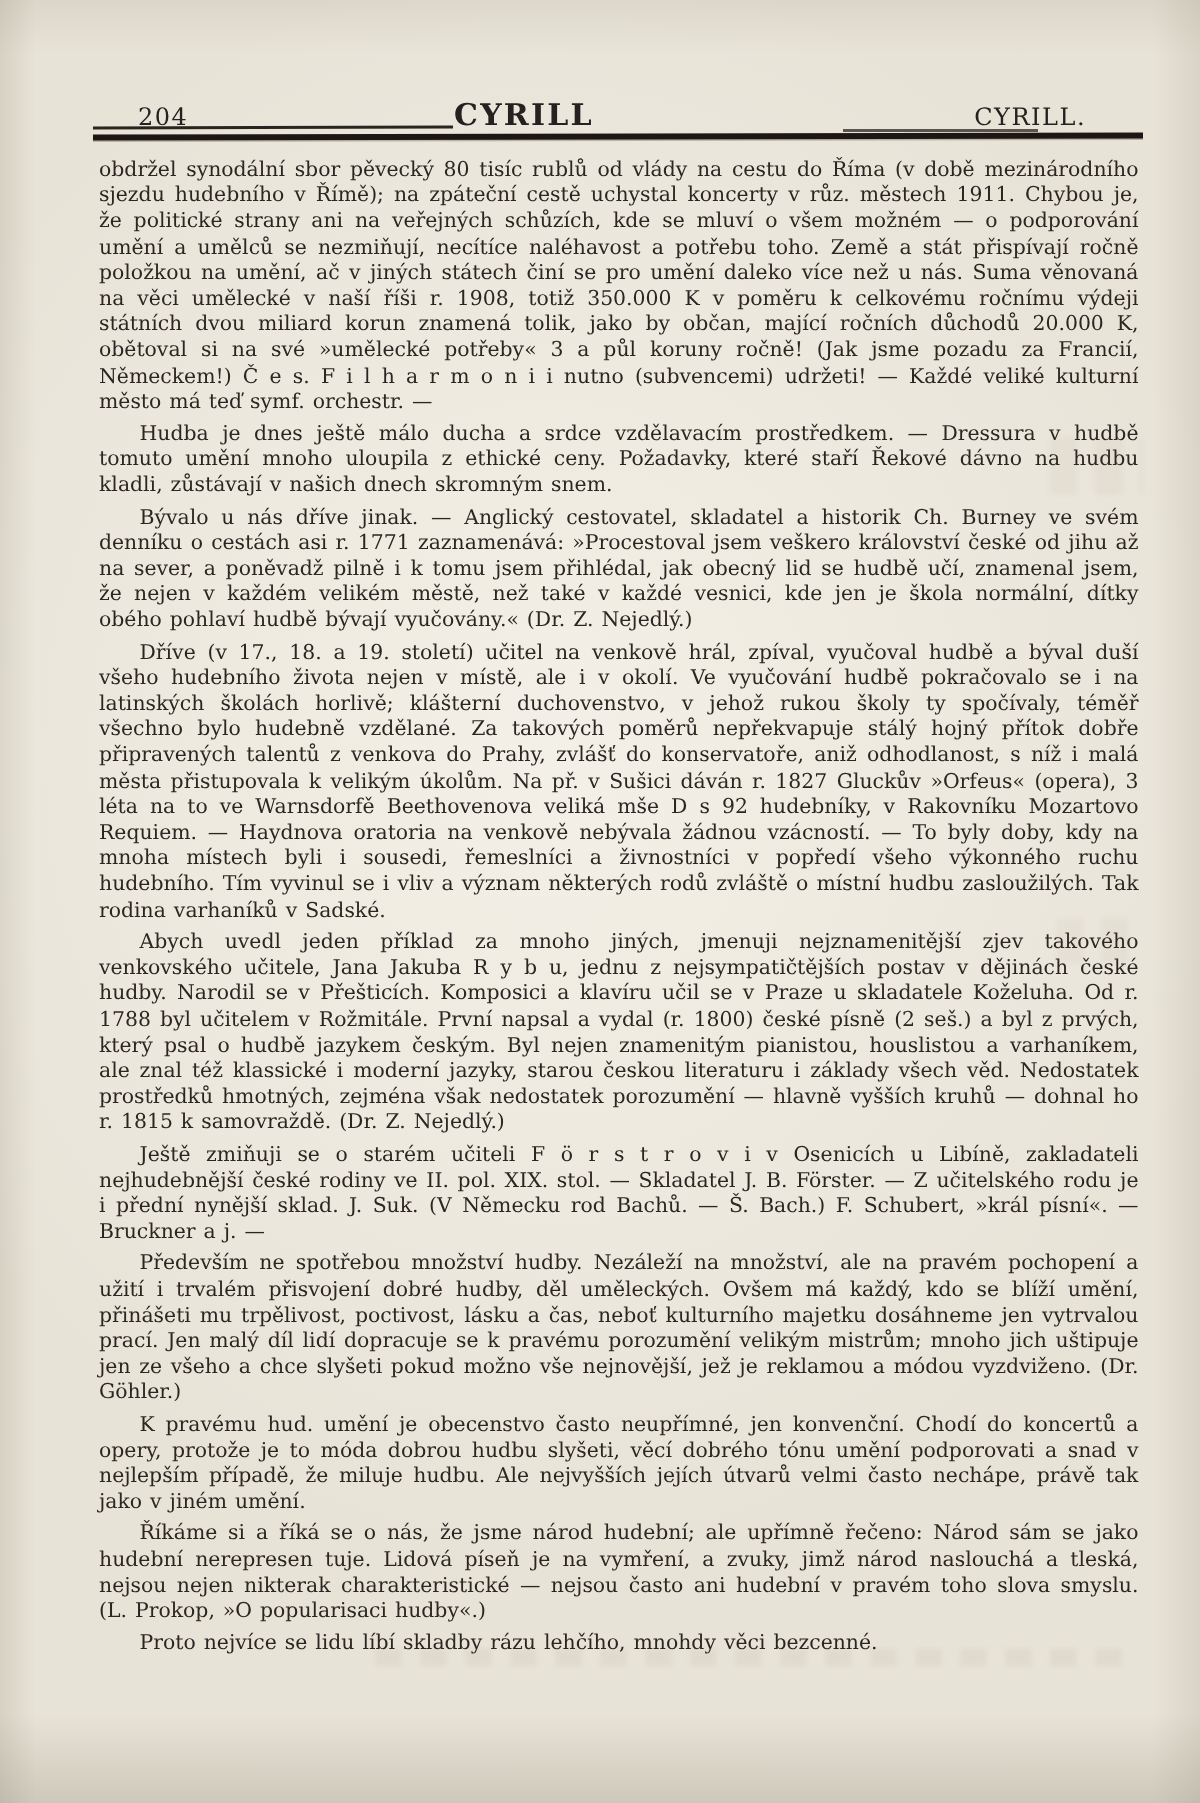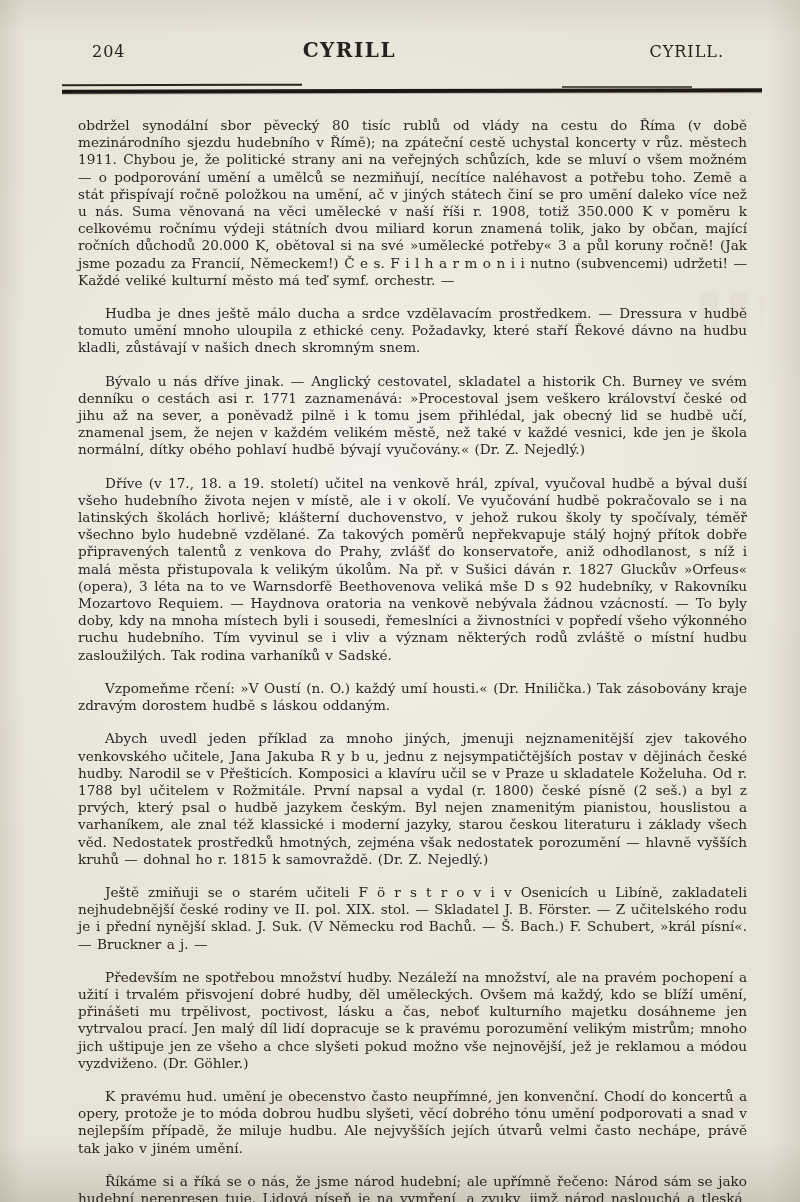--- a/index.html
+++ b/index.html
@@ -13,21 +13,21 @@
     position:relative;
     width:800px;height:1202px;
     background-color:#e8e3d7;
     background-image:
       radial-gradient(ellipse 80% 60% at 46% 42%, rgba(255,253,247,0.5), rgba(255,253,247,0) 75%),
       linear-gradient(to right, rgba(110,100,80,0.14), rgba(110,100,80,0) 3%, rgba(110,100,80,0) 96%, rgba(110,100,80,0.12) 100%),
       linear-gradient(to bottom, rgba(110,100,80,0.10), rgba(110,100,80,0) 3%, rgba(110,100,80,0) 95%, rgba(90,80,60,0.18) 100%);
   }
   .header{
     position:absolute;
-    top:38px;left:62px;width:700px;
+    top:64px;left:62px;width:700px;
     display:flex;align-items:baseline;
     color:#262120;
   }
   .header .col{flex:1;}
   .page-number{
     font-size:16px;letter-spacing:1px;text-align:left;padding-left:30px;
   }
   .journal-title{
     font-size:20px;font-weight:bold;letter-spacing:1.5px;text-align:left;
   }
@@ -48,21 +48,21 @@
     box-shadow:0 1px 0 rgba(40,32,25,0.25);
   }
   .article{
     position:absolute;
     top:101px;left:62px;width:701px;
     font-size:13.6px;line-height:17.2px;
     text-align:justify;
     color:#2c2622;
     word-spacing:1px;
   }
-  .article p{margin:16px;padding:0;}
+  .article p{margin:4px;padding:0;}
   .article p.indent{text-indent:27px;}
   .ghost{
     position:absolute;
     background:repeating-linear-gradient(90deg, rgba(105,95,78,0.14) 0 18px, rgba(105,95,78,0) 18px 30px);
     filter:blur(1.6px);
     pointer-events:none;
   }
   .ghost-a{top:1099px;left:250px;width:500px;height:12px;opacity:.45;}
   .ghost-b{top:292px;left:700px;width:62px;height:38px;opacity:.35;}
   .ghost-c{top:612px;left:704px;width:58px;height:30px;opacity:.3;}
@@ -80,21 +80,20 @@
 
   <div class="rule-pagenum"></div>
   <div class="rule-fragment"></div>
   <div class="rule-main"></div>
 
   <div class="article">
     <p>obdržel synodální sbor pěvecký 80 tisíc rublů od vlády na cestu do Říma (v době mezinárodního sjezdu hudebního v Římě); na zpáteční cestě uchystal koncerty v růz. městech 1911. Chybou je, že politické strany ani na veřejných schůzích, kde se mluví o všem možném — o podporování umění a umělců se nezmiňují, necítíce naléhavost a potřebu toho. Země a stát přispívají ročně položkou na umění, ač v jiných státech činí se pro umění daleko více než u nás. Suma věnovaná na věci umělecké v naší říši r. 1908, totiž 350.000 K v poměru k celkovému ročnímu výdeji státních dvou miliard korun znamená tolik, jako by občan, mající ročních důchodů 20.000 K, obětoval si na své »umělecké potřeby« 3 a půl koruny ročně! (Jak jsme pozadu za Francií, Německem!) Č e s. F i l h a r m o n i i nutno (subvencemi) udržeti! — Každé veliké kulturní město má teď symf. orchestr. —</p>
     <p class="indent">Hudba je dnes ještě málo ducha a srdce vzdělavacím prostředkem. — Dressura v hudbě tomuto umění mnoho uloupila z ethické ceny. Požadavky, které staří Řekové dávno na hudbu kladli, zůstávají v našich dnech skromným snem.</p>
     <p class="indent">Bývalo u nás dříve jinak. — Anglický cestovatel, skladatel a historik Ch. Burney ve svém denníku o cestách asi r. 1771 zaznamenává: »Procestoval jsem veškero království české od jihu až na sever, a poněvadž pilně i k tomu jsem přihlédal, jak obecný lid se hudbě učí, znamenal jsem, že nejen v každém velikém městě, než také v každé vesnici, kde jen je škola normální, dítky obého pohlaví hudbě bývají vyučovány.« (Dr. Z. Nejedlý.)</p>
     <p class="indent">Dříve (v 17., 18. a 19. století) učitel na venkově hrál, zpíval, vyučoval hudbě a býval duší všeho hudebního života nejen v místě, ale i v okolí. Ve vyučování hudbě pokračovalo se i na latinských školách horlivě; klášterní duchovenstvo, v jehož rukou školy ty spočívaly, téměř všechno bylo hudebně vzdělané. Za takových poměrů nepřekvapuje stálý hojný přítok dobře připravených talentů z venkova do Prahy, zvlášť do konservatoře, aniž odhodlanost, s níž i malá města přistupovala k velikým úkolům. Na př. v Sušici dáván r. 1827 Gluckův »Orfeus« (opera), 3 léta na to ve Warnsdorfě Beethovenova veliká mše D s 92 hudebníky, v Rakovníku Mozartovo Requiem. — Haydnova oratoria na venkově nebývala žádnou vzácností. — To byly doby, kdy na mnoha místech byli i sousedi, řemeslníci a živnostníci v popředí všeho výkonného ruchu hudebního. Tím vyvinul se i vliv a význam některých rodů zvláště o místní hudbu zasloužilých. Tak rodina varhaníků v Sadské.</p>
-    <p class="indent">Vzpomeňme rčení: »V Oustí (n. O.) každý umí housti.« (Dr. Hnilička.) Tak zásobovány kraje zdravým dorostem hudbě s láskou oddaným.</p>
     <p class="indent">Abych uvedl jeden příklad za mnoho jiných, jmenuji nejznamenitější zjev takového venkovského učitele, Jana Jakuba R y b u, jednu z nejsympatičtějších postav v dějinách české hudby. Narodil se v Přešticích. Komposici a klavíru učil se v Praze u skladatele Koželuha. Od r. 1788 byl učitelem v Rožmitále. První napsal a vydal (r. 1800) české písně (2 seš.) a byl z prvých, který psal o hudbě jazykem českým. Byl nejen znamenitým pianistou, houslistou a varhaníkem, ale znal též klassické i moderní jazyky, starou českou literaturu i základy všech věd. Nedostatek prostředků hmotných, zejména však nedostatek porozumění — hlavně vyšších kruhů — dohnal ho r. 1815 k samovraždě. (Dr. Z. Nejedlý.)</p>
     <p class="indent">Ještě zmiňuji se o starém učiteli F ö r s t r o v i v Osenicích u Libíně, zakladateli nejhudebnější české rodiny ve II. pol. XIX. stol. — Skladatel J. B. Förster. — Z učitelského rodu je i přední nynější sklad. J. Suk. (V Německu rod Bachů. — Š. Bach.) F. Schubert, »král písní«. — Bruckner a j. —</p>
     <p class="indent">Především ne spotřebou množství hudby. Nezáleží na množství, ale na pravém pochopení a užití i trvalém přisvojení dobré hudby, děl uměleckých. Ovšem má každý, kdo se blíží umění, přinášeti mu trpělivost, poctivost, lásku a čas, neboť kulturního majetku dosáhneme jen vytrvalou prací. Jen malý díl lidí dopracuje se k pravému porozumění velikým mistrům; mnoho jich uštipuje jen ze všeho a chce slyšeti pokud možno vše nejnovější, jež je reklamou a módou vyzdviženo. (Dr. Göhler.)</p>
     <p class="indent">K pravému hud. umění je obecenstvo často neupřímné, jen konvenční. Chodí do koncertů a opery, protože je to móda dobrou hudbu slyšeti, věcí dobrého tónu umění podporovati a snad v nejlepším případě, že miluje hudbu. Ale nejvyšších jejích útvarů velmi často nechápe, právě tak jako v jiném umění.</p>
     <p class="indent">Říkáme si a říká se o nás, že jsme národ hudební; ale upřímně řečeno: Národ sám se jako hudební nerepresen tuje. Lidová píseň je na vymření, a zvuky, jimž národ naslouchá a tleská, nejsou nejen nikterak charakteristické — nejsou často ani hudební v pravém toho slova smyslu. (L. Prokop, »O popularisaci hudby«.)</p>
     <p class="indent">Proto nejvíce se lidu líbí skladby rázu lehčího, mnohdy věci bezcenné.</p>
   </div>
 
   <div class="ghost ghost-a"></div>
   <div class="ghost ghost-b"></div>

